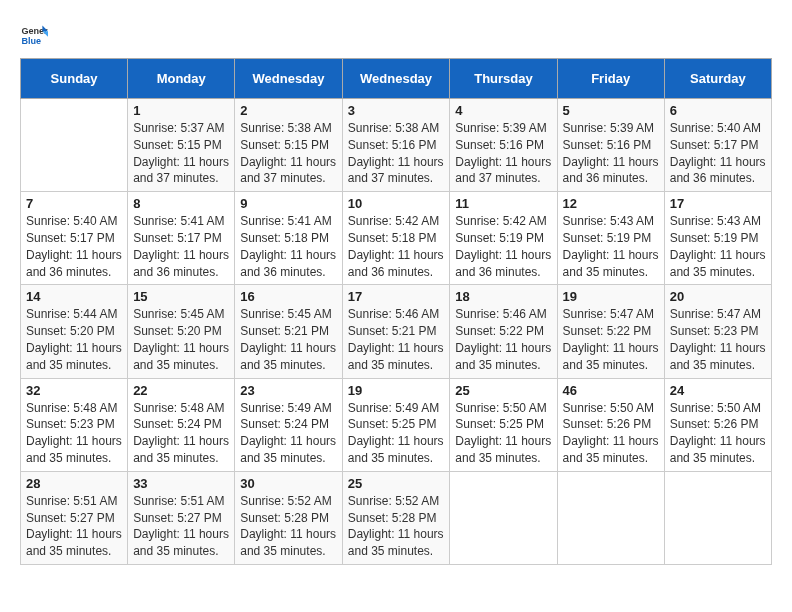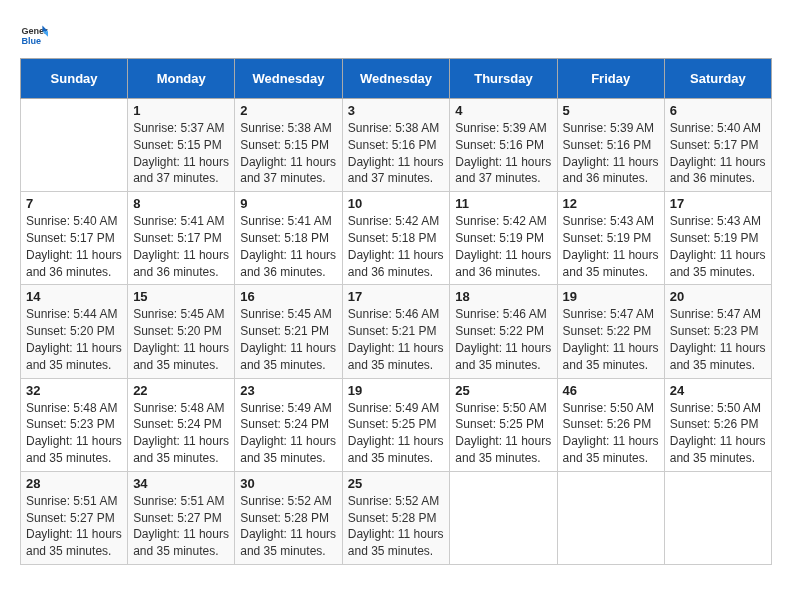--- a/index.html
+++ b/index.html
@@ -329,21 +329,21 @@
       </tr>
       <tr>
         <td>
           <span class="day-number">28</span>
           <div class="day-info" style="white-space: pre-line;">Sunrise: 5:51 AM
 Sunset: 5:27 PM
 Daylight: 11 hours
 and 35 minutes.</div>
         </td>
         <td>
-          <span class="day-number">34</span>
+          <span class="day-number">33</span>
           <div class="day-info" style="white-space: pre-line;">Sunrise: 5:51 AM
 Sunset: 5:27 PM
 Daylight: 11 hours
 and 35 minutes.</div>
         </td>
         <td>
           <span class="day-number">30</span>
           <div class="day-info" style="white-space: pre-line;">Sunrise: 5:52 AM
 Sunset: 5:28 PM
 Daylight: 11 hours

